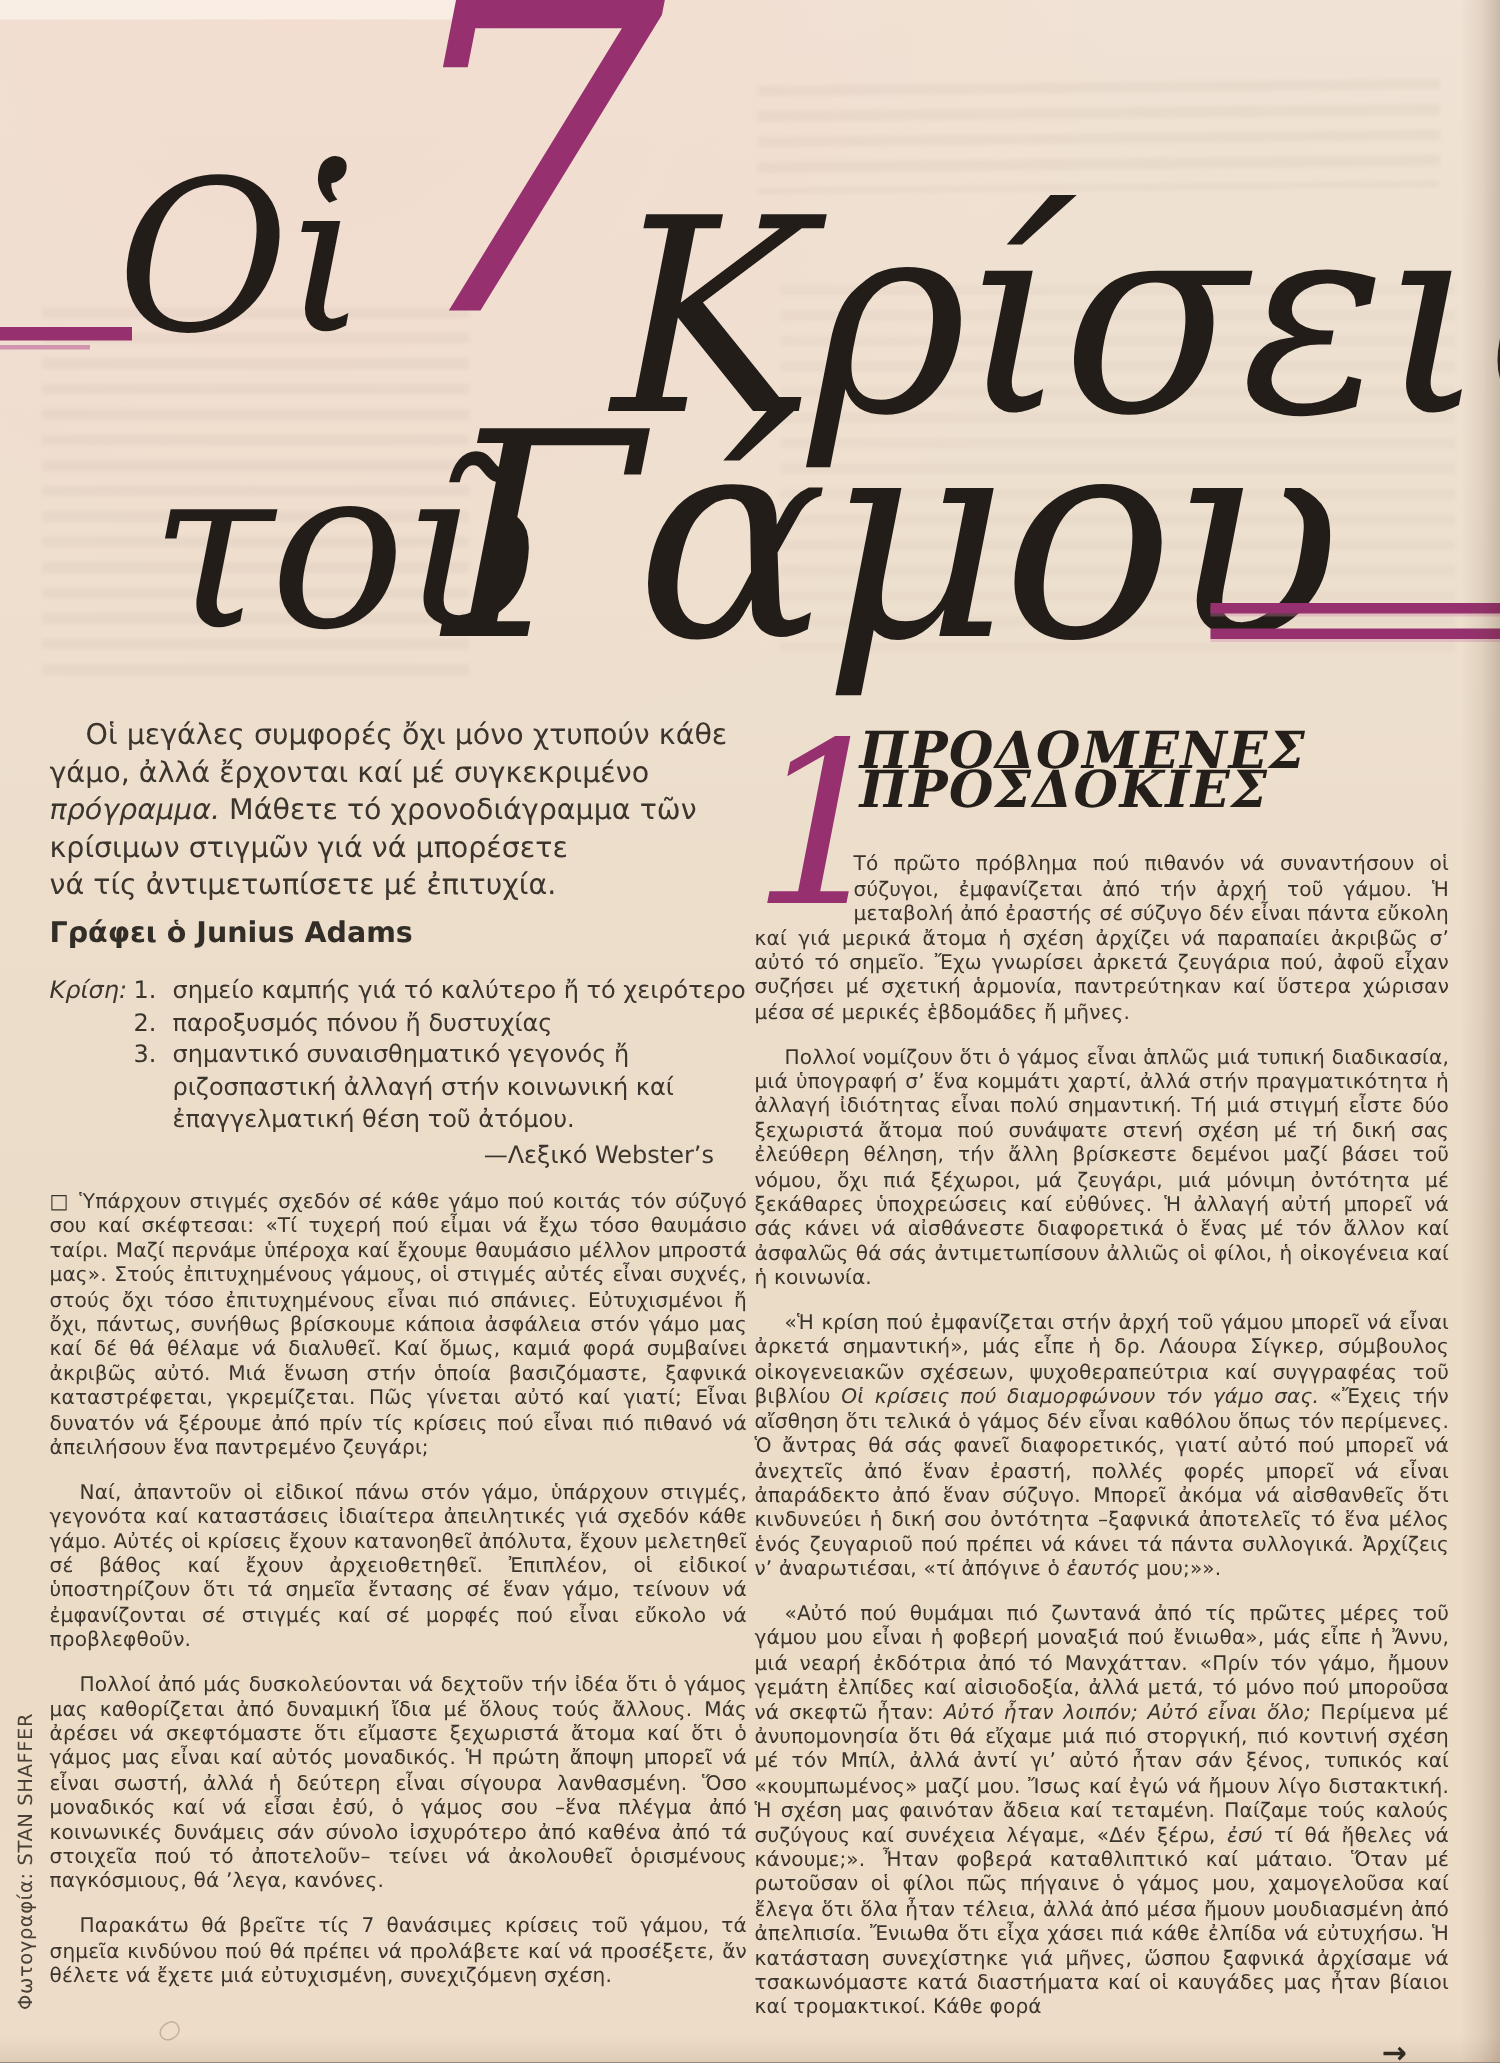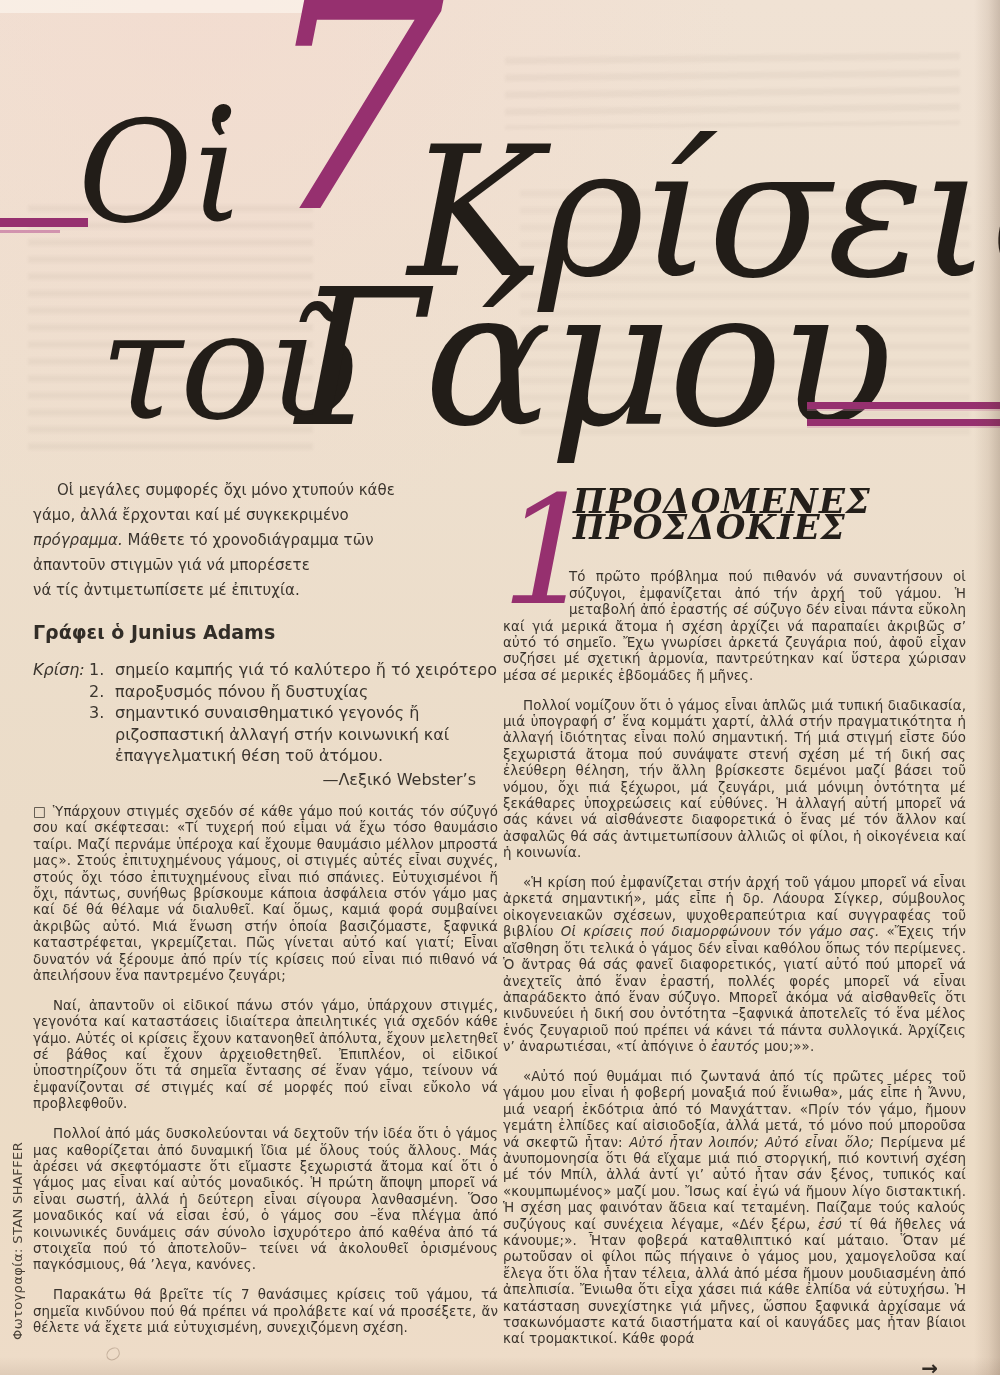--- a/index.html
+++ b/index.html
@@ -40,22 +40,22 @@
   .dash-left-echo{position:absolute;left:0;top:230px;width:60px;height:3px;background:#c4739f;opacity:.7;}
   .rule-right{position:absolute;left:807px;width:193px;height:7px;background:#96306f;
     box-shadow:0 2px 0 rgba(205,130,170,.35);}
   .rule-right.r1{top:402px;} .rule-right.r2{top:419px;}
 
   
   .col{position:absolute;top:478px;width:465px;}
   .col-left{left:33px;}
   .col-right{left:503px;top:470px;width:463px;}
 
-  .intro{font-size:15px;line-height:25px;color:#3b352e;white-space:pre-line;text-indent:24px;}
-  .byline{margin-top:18px;font-size:19px;font-weight:bold;color:#322d27;}
+  .intro{font-size:19px;line-height:25px;color:#3b352e;white-space:pre-line;text-indent:24px;}
+  .byline{margin-top:8px;font-size:19px;font-weight:bold;color:#322d27;}
   .definition{margin-top:16px;font-size:16px;line-height:21.5px;color:#3b352e;}
   .def-row{display:flex;}
   .def-label{flex:0 0 56px;font-style:italic;}
   .def-num{flex:0 0 26px;}
   .def-text{flex:1;}
   .def-cont{margin-left:56px;display:flex;}
   .webster{margin-top:2px;font-size:16px;text-align:right;padding-right:22px;color:#3b352e;}
 
   .body-copy{margin-top:14px;}
   .para{font-size:13.4px;line-height:16.4px;text-align:justify;letter-spacing:.1px;color:#3a342d;}
@@ -97,21 +97,21 @@
     <div class="t t-tou">τοῦ</div>
     <div class="t t-gamou">Γάμου</div>
     <div class="rule-right r1"></div>
     <div class="rule-right r2"></div>
   </div>
 
   <div class="col col-left">
     <div class="intro"><span>Οἱ μεγάλες συμφορές ὄχι μόνο χτυπούν κάθε
 γάμο, ἀλλά ἔρχονται καί μέ συγκεκριμένο
 </span><span class="run-i">πρόγραμμα.</span><span> Μάθετε τό χρονοδιάγραμμα τῶν
-ἀπαντοῦν στιγμῶν γιά νά μπορέσετε
+κρίσιμων στιγμῶν γιά νά μπορέσετε
 νά τίς ἀντιμετωπίσετε μέ ἐπιτυχία.</span></div>
 
     <div class="byline">Γράφει ὁ Junius Adams</div>
 
     <div class="definition">
       <div class="def-row">
         <span class="def-label">Κρίση:</span>
         <span class="def-num">1.</span>
         <span class="def-text">σημείο καμπής γιά τό καλύτερο ἤ τό χειρότερο</span>
       </div>

